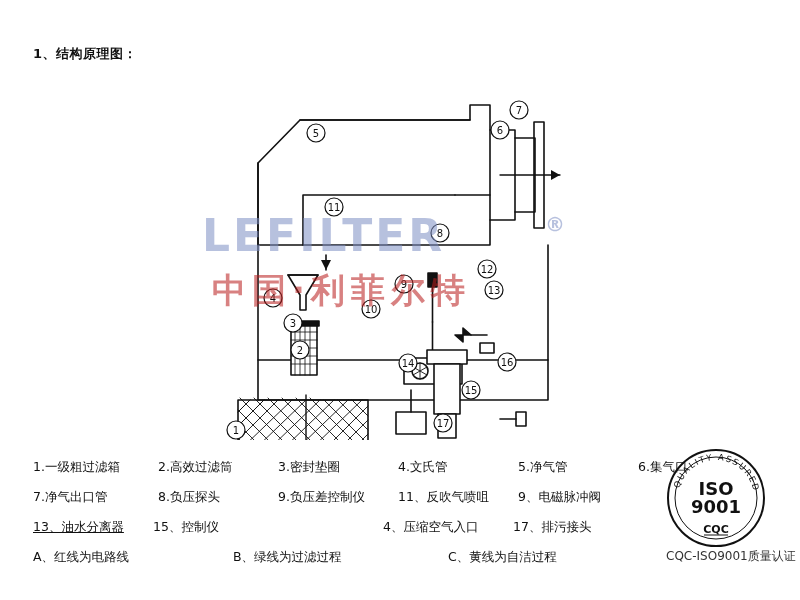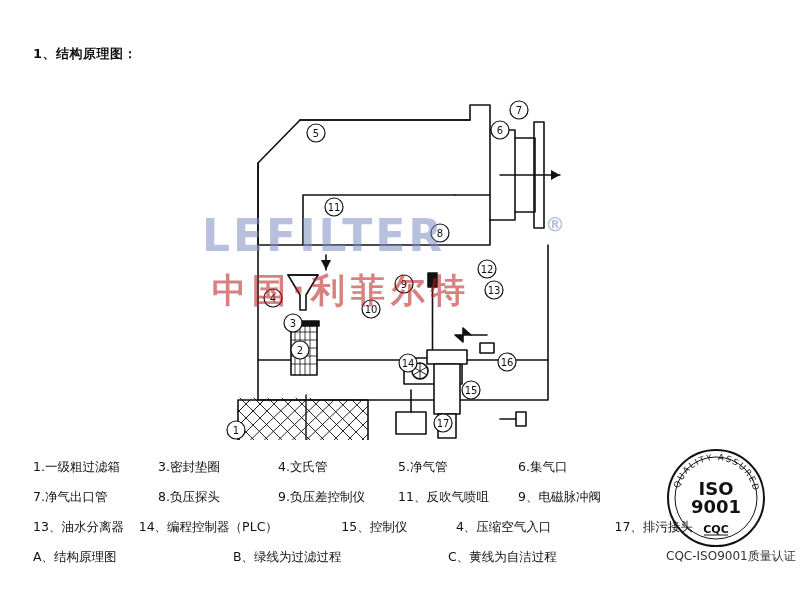--- a/index.html
+++ b/index.html
@@ -88,21 +88,21 @@
   }
   .legend-item {
     white-space: nowrap;
   }
   .legend-row.r1 .legend-item { width: 120px; }
   .legend-row.r2 .legend-item { width: 120px; }
   .legend-row.r3 .legend-item { width: 180px; }
   .legend-row.r4 .legend-item { width: 185px; }
   .legend-row.r1 .legend-item:nth-child(1),
   .legend-row.r2 .legend-item:nth-child(1) { width: 125px; }
-  .legend-row.r3 .legend-item:nth-child(1) { width: 120px; }
+  .legend-row.r3 .legend-item:nth-child(1) { width: 120px; text-decoration: underline; }
   .legend-row.r3 .legend-item:nth-child(2) { width: 230px; }
   .legend-row.r3 .legend-item:nth-child(3) { width: 130px; }
   .legend-row.r4 .legend-item:nth-child(1) { width: 200px; }
   .legend-row.r4 .legend-item:nth-child(2) { width: 215px; }
   #iso-seal {
     position: absolute;
     left: 656px;
     top: 443px;
     width: 120px;
     height: 120px;
@@ -272,41 +272,41 @@
 
   <div id="watermark">
     <div class="wm-text" id="wm-main">LEFILTER</div>
     <div class="wm-text" id="wm-reg">®</div>
     <div class="wm-text" id="wm-sub">中国·利菲尔特</div>
   </div>
 
   <div id="legend">
     <div class="legend-row r1">
       <span class="legend-item">1.一级粗过滤箱</span>
+      <span class="legend-item">2.高效过滤筒</span>
       <span class="legend-item">3.密封垫圈</span>
       <span class="legend-item">4.文氏管</span>
       <span class="legend-item">5.净气管</span>
       <span class="legend-item">6.集气口</span>
     </div>
     <div class="legend-row r2">
       <span class="legend-item">7.净气出口管</span>
       <span class="legend-item">8.负压探头</span>
       <span class="legend-item">9.负压差控制仪</span>
       <span class="legend-item">11、反吹气喷咀</span>
       <span class="legend-item">9、电磁脉冲阀</span>
     </div>
     <div class="legend-row r3">
       <span class="legend-item">13、油水分离器</span>
-      <span class="legend-item">14、编程控制器（PLC）</span>
       <span class="legend-item">15、控制仪</span>
       <span class="legend-item">4、压缩空气入口</span>
       <span class="legend-item">17、排污接头</span>
     </div>
     <div class="legend-row r4">
-      <span class="legend-item">A、结构原理图</span>
+      <span class="legend-item">A、红线为电路线</span>
       <span class="legend-item">B、绿线为过滤过程</span>
       <span class="legend-item">C、黄线为自洁过程</span>
     </div>
   </div>
 
   <svg id="iso-seal" viewBox="0 0 120 120">
     <circle cx="60" cy="55" r="48" fill="none" stroke="#111" stroke-width="2"></circle>
     <circle cx="60" cy="55" r="41" fill="none" stroke="#111" stroke-width="1"></circle>
     <path id="arcTop" d="M22,55 a38,38 0 0 1 76,0" fill="none" stroke="none"></path>
     <text font-size="8.5" fill="#111" font-family="DejaVu Sans, Liberation Sans, sans-serif" letter-spacing="1.6">

